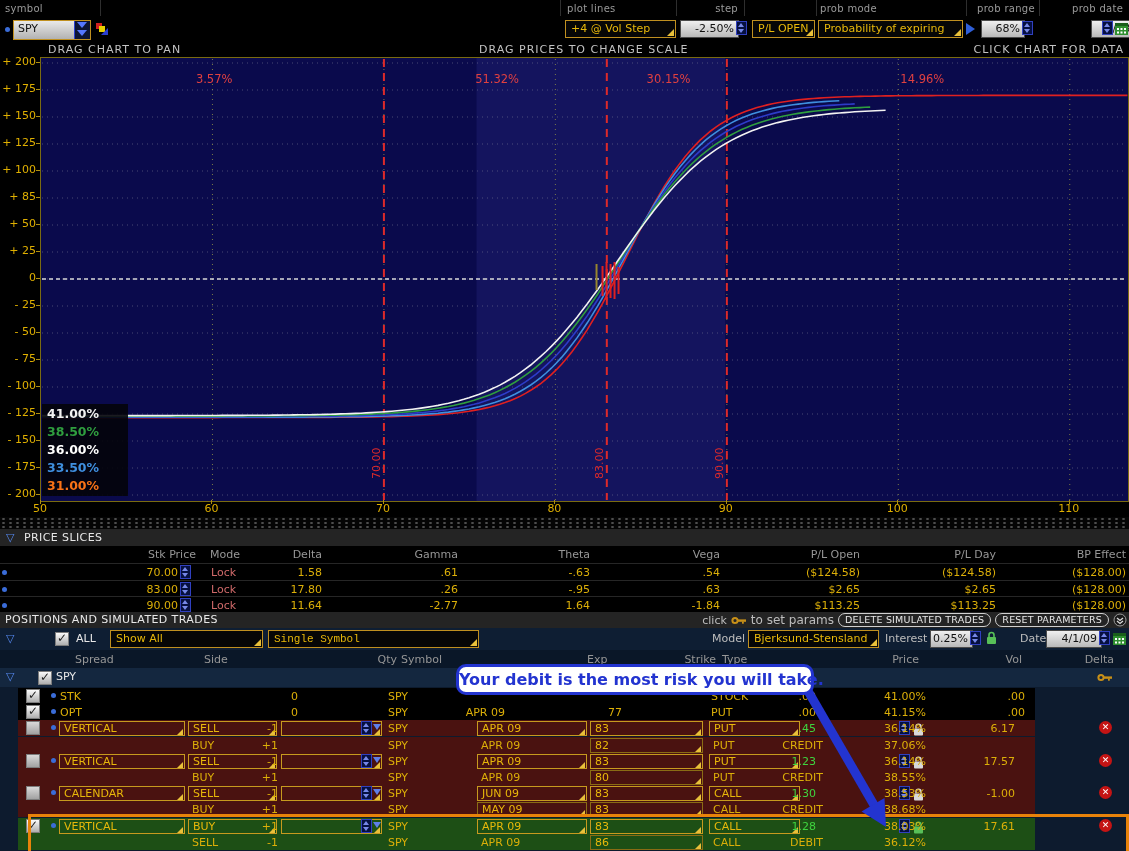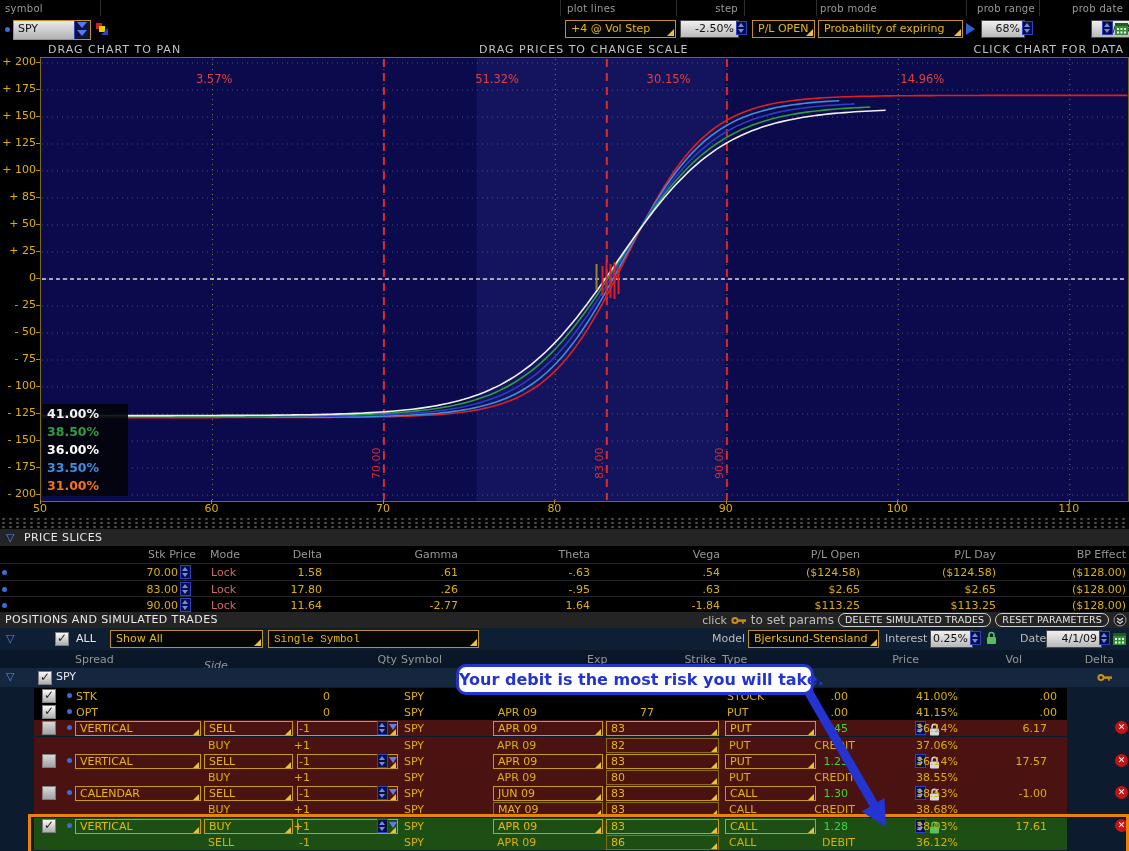--- a/index.html
+++ b/index.html
@@ -36,21 +36,21 @@
   
   .barhdr{position:absolute;left:0;width:1129px;height:17px;background:#242424;}
   .bartitle{position:absolute;color:#e8e8e8;font-size:11px;letter-spacing:.4px;}
   .pillrow{position:absolute;right:2px;display:flex;gap:4px;align-items:center;}
   .pill{border:1px solid #cfcfcf;border-radius:8px;color:#e8e8e8;font-size:9.5px;line-height:11px;height:12px;
         padding:0 6px;background:transparent;white-space:nowrap;letter-spacing:.2px;}
   .colhdr{position:absolute;color:#969696;font-size:11px;white-space:nowrap;}
   .gold{color:#dcaf08;} .green{color:#3fd43f;} .lockred{color:#d06a6a;} .white{color:#e8e8e8;}
   .cell{position:absolute;font-size:11px;line-height:15px;white-space:nowrap;}
   .srow{position:absolute;left:0;width:1129px;height:16px;border-top:1px solid #262626;}
-  .prow{position:absolute;left:34px;width:1017px;height:16px;padding-left:16px;}
+  .prow{position:absolute;left:18px;width:1017px;height:16px;}
   .prow.black{background:#000;} .prow.red{background:#4a1210;} .prow.green{background:#1d4f15;}
   .rowdd{position:absolute;height:13px;border:1px solid #c79a1e;color:#e8b80a;font-size:11px;line-height:13px;
          padding-left:4px;top:1px;white-space:nowrap;}
   .rowdd::after{content:"";position:absolute;right:1px;bottom:0;border-left:6px solid transparent;border-bottom:6px solid #e8c03a;}
   .rowdd.dim{border-color:#8a6c14;}
   .cbx{position:absolute;width:12px;height:12px;top:1px;background:linear-gradient(#fafafa,#aeaeae);border:1px solid #7c7c7c;}
   .cbx.unchecked{background:linear-gradient(#d9d9d9,#a2a2a2);}
   .cbx.checked::after{content:"✓";position:absolute;left:1px;top:-2px;font-size:12px;font-weight:bold;color:#222;}
   .xbtn{position:absolute;width:13px;height:13px;top:1px;border-radius:50%;background:#c41414;color:#fff;
         font-size:9px;line-height:13px;text-align:center;font-weight:bold;}
@@ -341,21 +341,21 @@
       <rect x="5.5" y="7" width="2" height="2" fill="#fff"></rect>
       <rect x="9" y="7" width="2" height="2" fill="#fff"></rect>
     <rect x="2" y="10.5" width="2" height="2" fill="#fff"></rect>
       <rect x="5.5" y="10.5" width="2" height="2" fill="#fff"></rect>
       <rect x="9" y="10.5" width="2" height="2" fill="#fff"></rect>
   </svg>
 </div>
 
 <div id="poshdr-row">
   <span class="colhdr" style="left:75px;top:3px;">Spread</span>
-  <span class="colhdr" style="left:204px;top:9px;font-style:italic;">Side</span>
+  <span class="colhdr" style="left:204px;top:3px;">Side</span>
   <span class="colhdr" style="right:732px;top:3px;">Qty</span>
   <span class="colhdr" style="left:401px;top:3px;">Symbol</span>
   <span class="colhdr" style="left:587px;top:3px;">Exp</span>
   <span class="colhdr" style="right:413px;top:3px;">Strike</span>
   <span class="colhdr" style="left:722px;top:3px;">Type</span>
   <span class="colhdr" style="right:210px;top:3px;">Price</span>
   <span class="colhdr" style="right:107px;top:3px;">Vol</span>
   <span class="colhdr" style="right:15px;top:3px;">Delta</span>
 </div>
 

